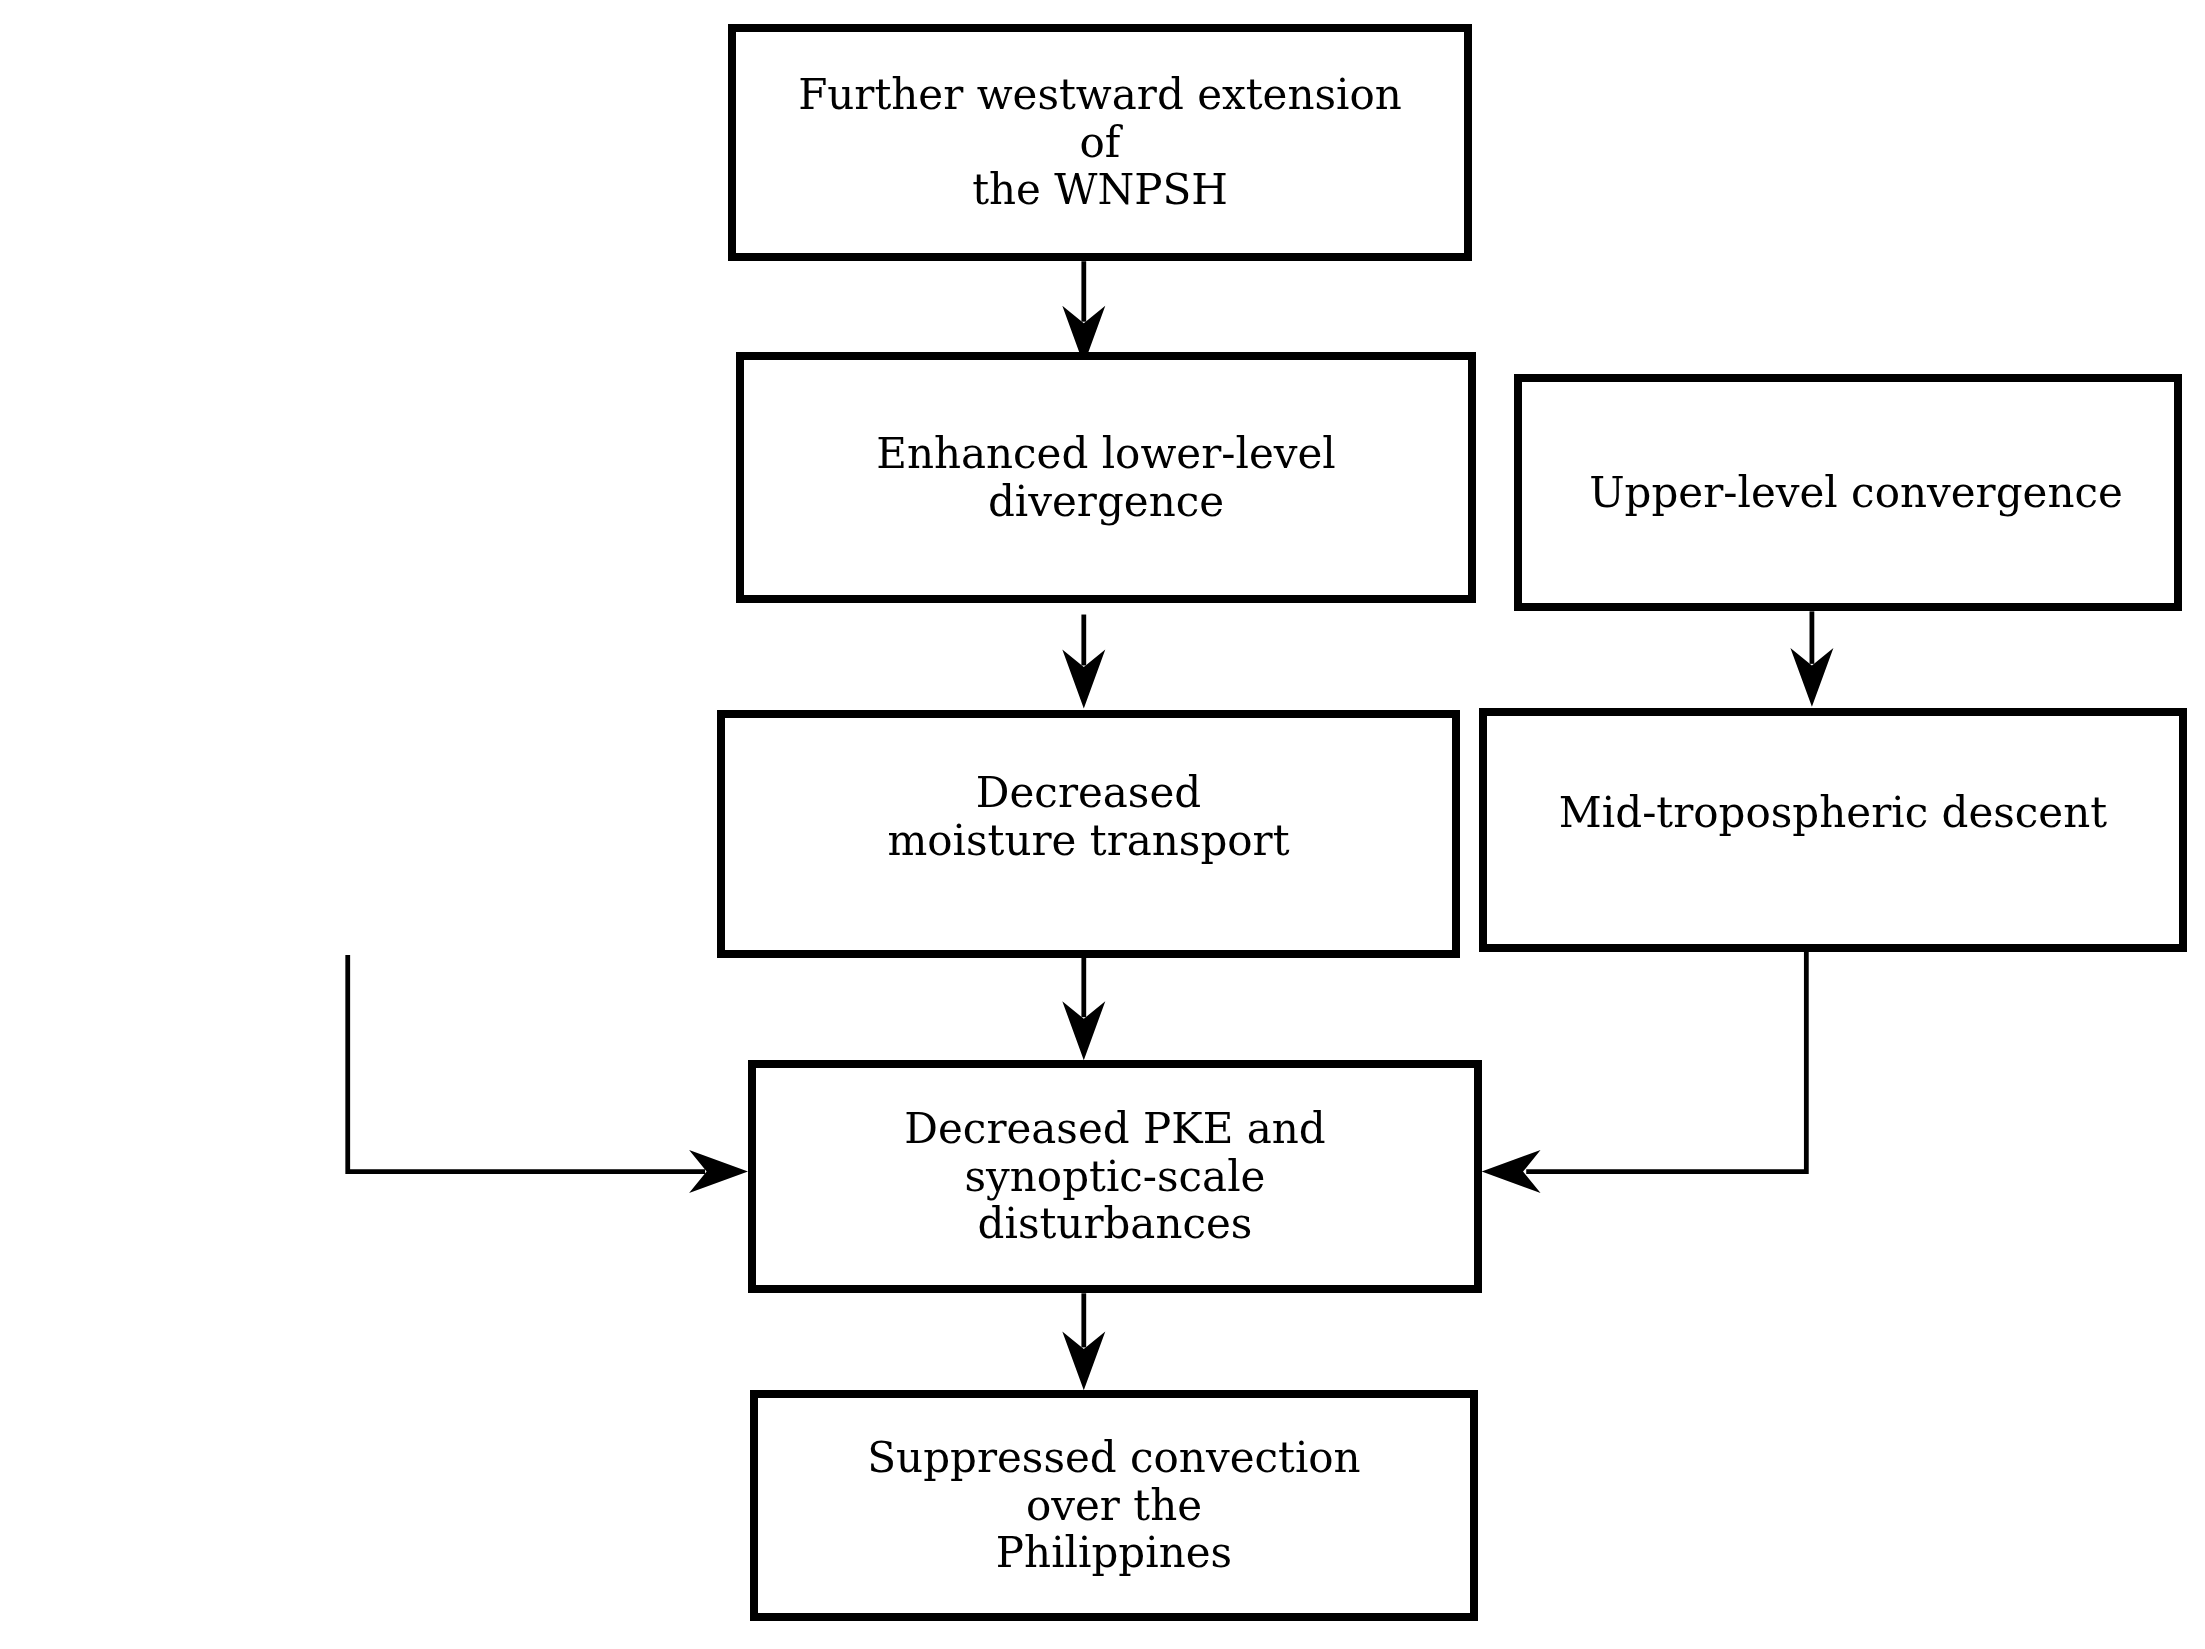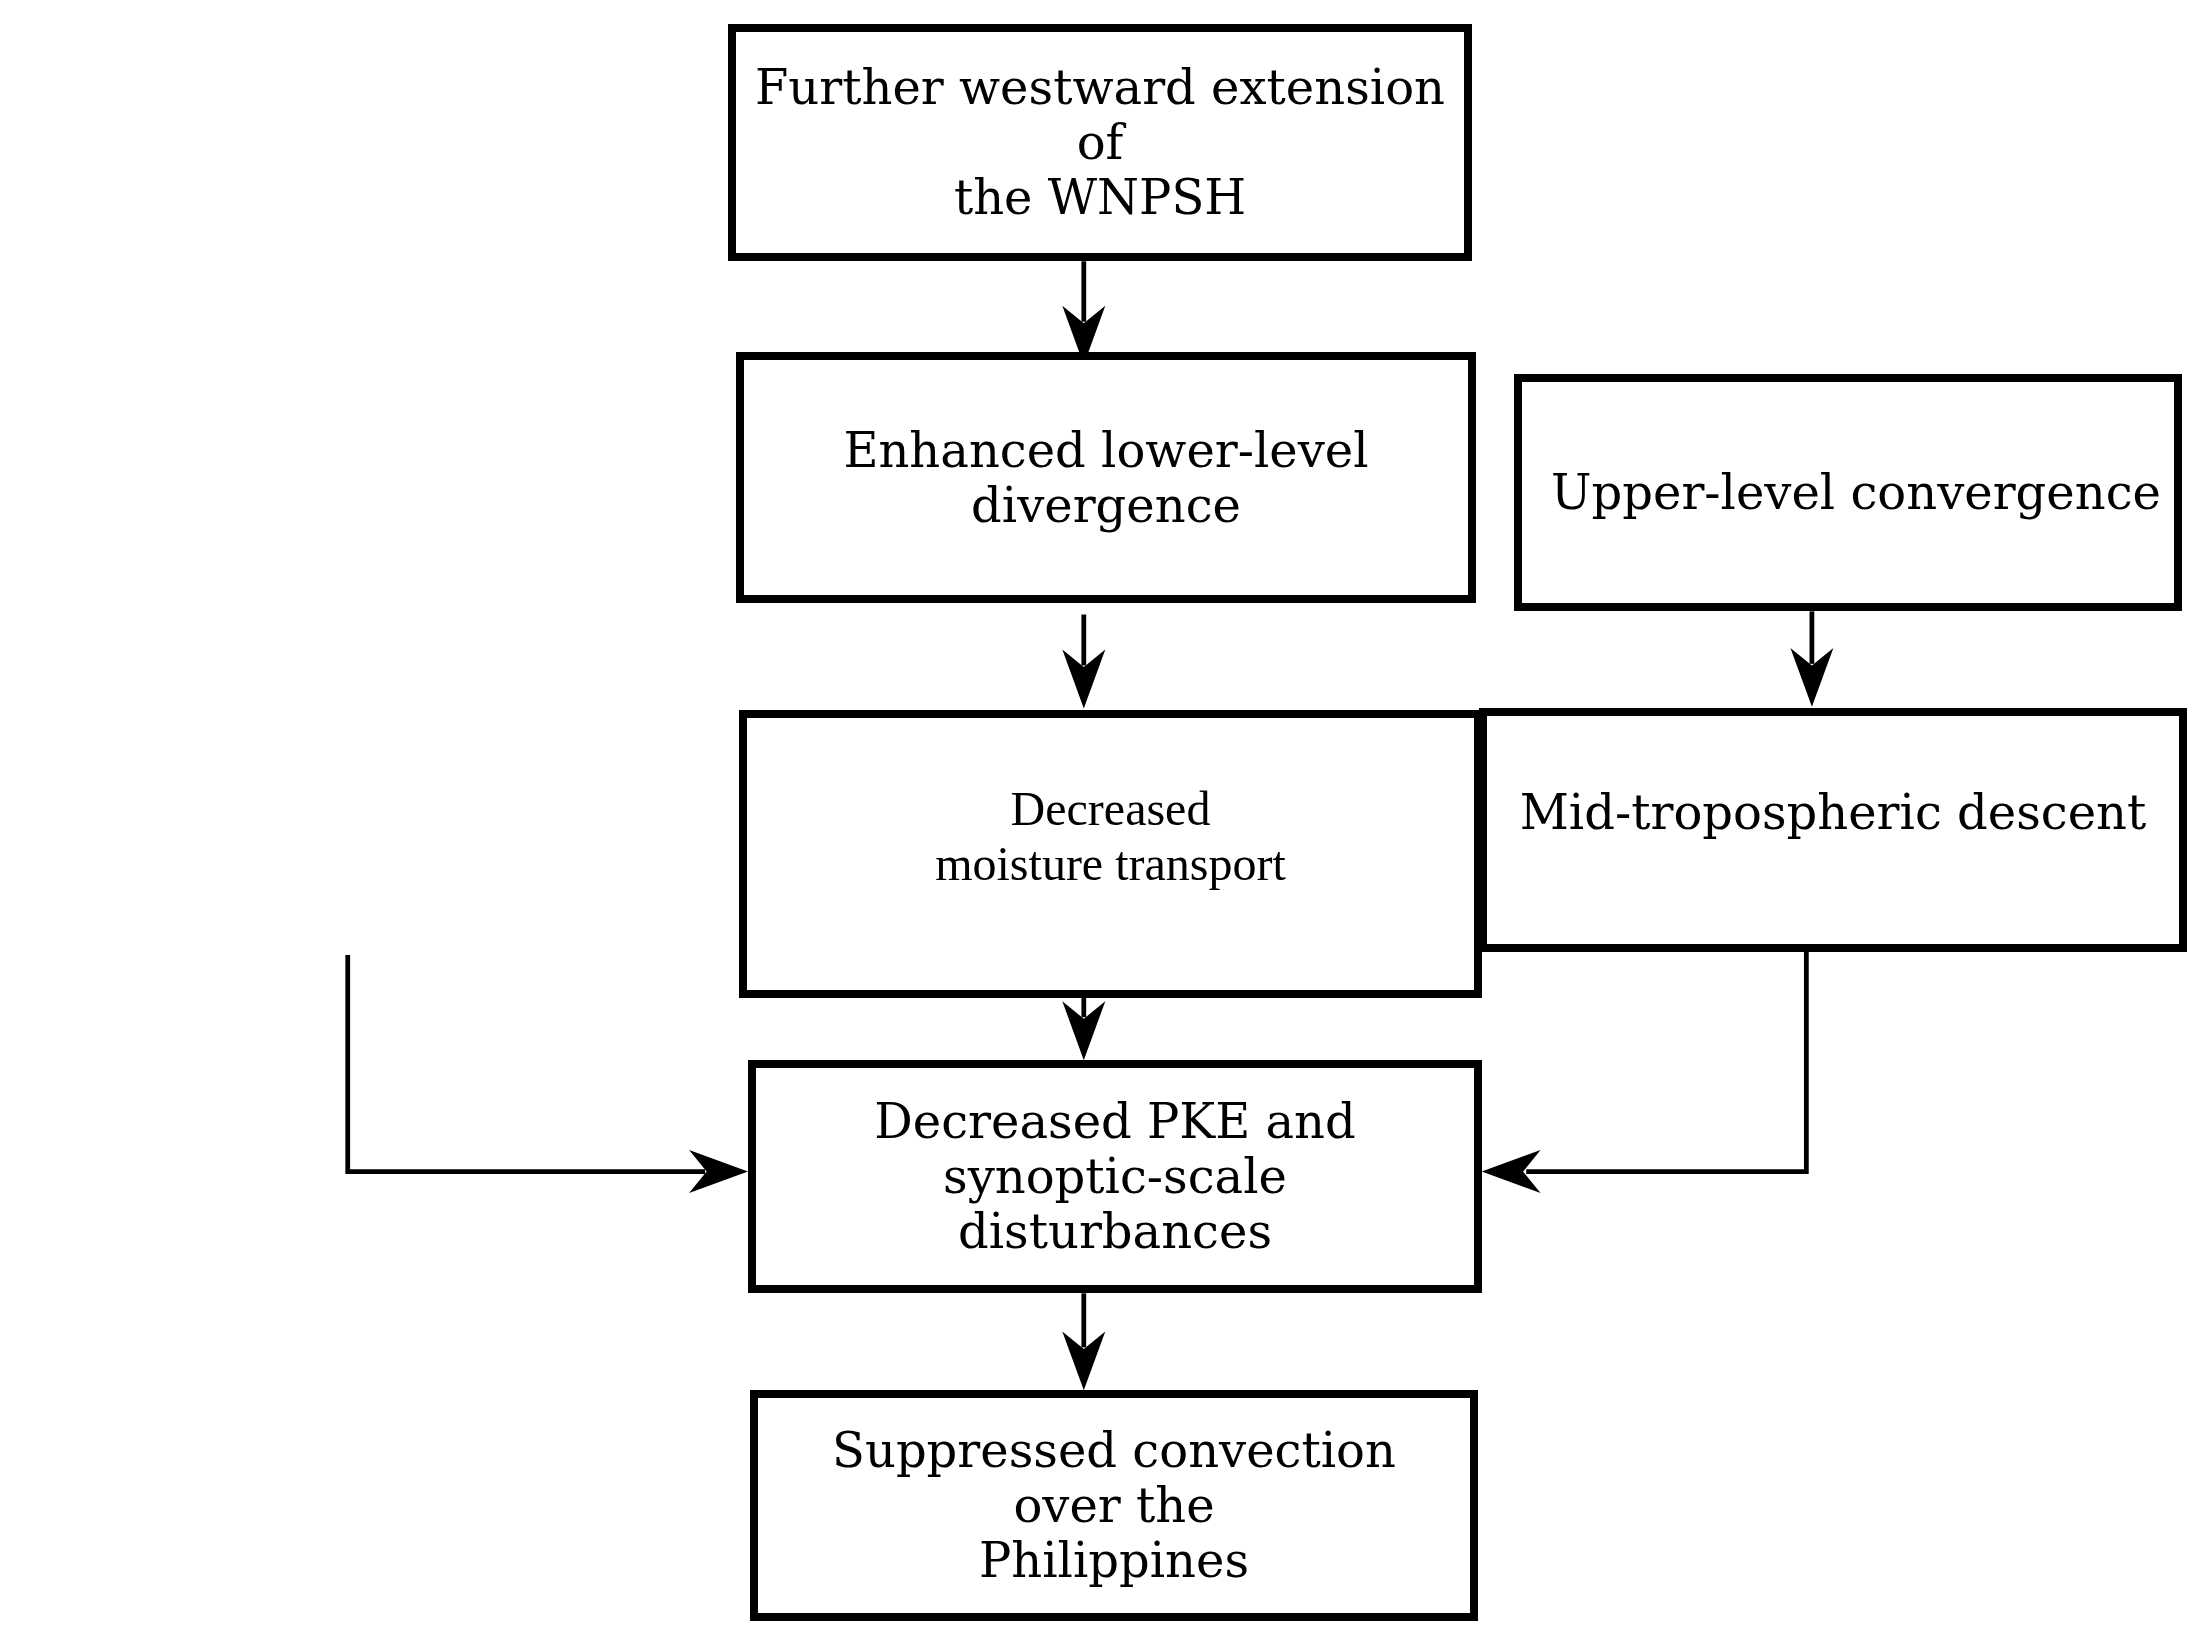--- a/index.html
+++ b/index.html
@@ -28,21 +28,21 @@
     box-sizing: border-box;
     border: 8.8px solid #000000;
     background: #ffffff;
     display: flex;
     align-items: center;
     justify-content: center;
     text-align: center;
   }
   .node .label {
     white-space: pre-line;
-    font-size: 48px;
+    font-size: 42px;
     line-height: 1.14;
     color: #000000;
   }
   
   .node.text-high .label {
     position: relative;
     top: -17.5px;
   }
 </style>
 </head>
@@ -90,21 +90,21 @@
   <div class="node" style="left:736px; top:352px; width:740px; height:251px;">
     <span class="label">Enhanced lower-level
 divergence</span>
   </div>
 
   <div class="node" style="left:1514px; top:374px; width:668px; height:237px;padding-left:16px;">
     <span class="label">Upper-level convergence</span>
   </div>
 
 
-  <div class="node text-high" style="left:739px; top:710px; width:743px; height:288px;font-family:Liberation Serif, serif;">
+  <div class="node text-high" style="left:717px; top:710px; width:743px; height:248px;">
     <span class="label">Decreased
 moisture transport</span>
   </div>
 
   <div class="node text-high" style="left:1479px; top:708px; width:708px; height:244px;">
     <span class="label">Mid-tropospheric descent</span>
   </div>
 
   <div class="node" style="left:748px; top:1060px; width:734px; height:233px;">
     <span class="label">Decreased PKE and

